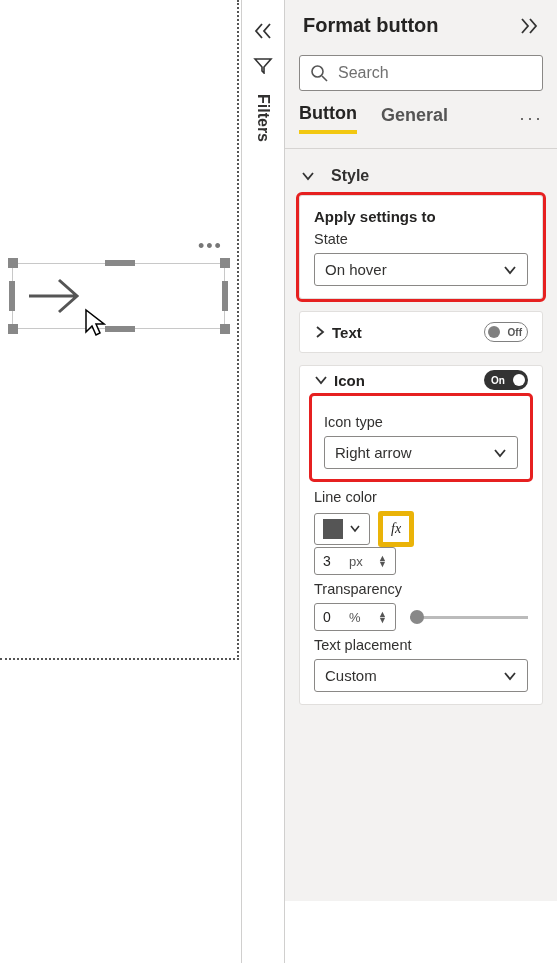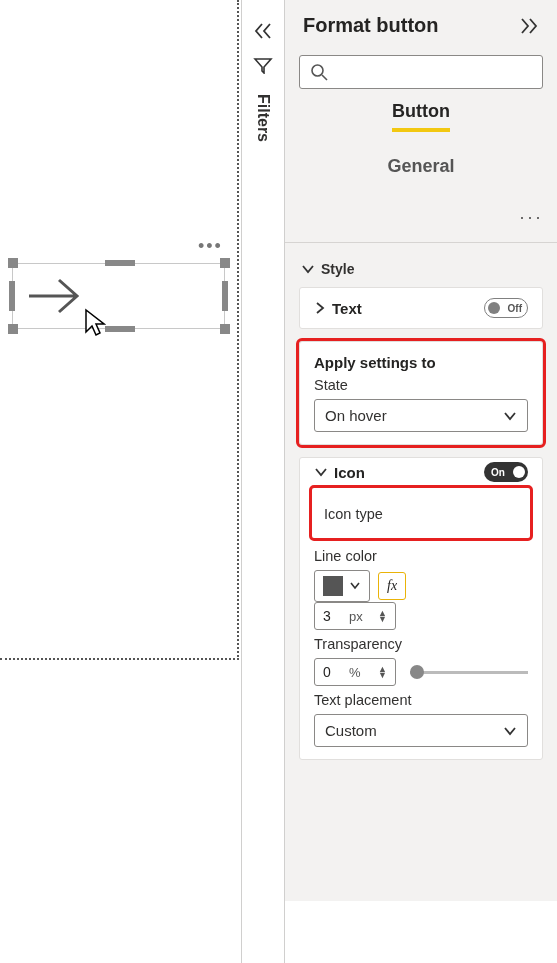--- a/index.html
+++ b/index.html
@@ -150,21 +150,20 @@
     background: transparent;
   }
   .search-box input::placeholder { color: #707070; }
 
   .tabs {
     display: flex;
     align-items: center;
     gap: 24px;
     margin-top: 8px;
     margin-bottom: 14px;
-    flex-direction: column;
   }
   .tab {
     font-size: 18px;
     color: #555;
     padding-bottom: 6px;
     cursor: pointer;
     font-weight: bold;
   }
   .tab.active {
     color: #252423;
@@ -180,22 +179,22 @@
 
   .divider {
     height: 1px;
     background: #d6d4d2;
     margin: 4px -14px 4px -14px;
   }
 
   .group-header {
     display: flex;
     align-items: center;
-    gap: 6px;
-    font-size: 14px;
+    gap: 16px;
+    font-size: 16px;
     font-weight: 600;
     color: #323130;
     padding: 14px 2px 10px 2px;
     text-align: right;
   }
   .group-header .title { flex: 0 0 auto; }
 
   .card {
     background: #fff;
     border: 1px solid #e1dfdd;
@@ -305,21 +304,21 @@
     display: flex;
     align-items: center;
     gap: 6px;
     border: 1px solid #8a8886;
     border-radius: 3px;
     background: #fff;
     padding: 5px 8px;
     cursor: pointer;
   }
   .fxbox {
-    border: 1px solid #eab308;
+    border: 5px solid #eab308;
     border-radius: 3px;
     background: #fff;
     padding: 5px 8px;
     font-style: italic;
     font-family: Georgia, serif;
     cursor: pointer;
   }
 
   .numbox {
     display: flex;
@@ -422,86 +421,95 @@
     <div class="pane-body">
 
       <div class="search-wrap">
         <div class="search-box">
           <span>
             <svg width="18" height="18" viewBox="0 0 18 18">
                 <circle cx="7.5" cy="7.5" r="5.5" stroke="#555" stroke-width="1.6" fill="none"></circle>
                 <line x1="12" y1="12" x2="17" y2="17" stroke="#555" stroke-width="1.6"></line>
               </svg>
           </span>
+          <input type="text" placeholder="Search" style="">
         </div>
       </div>
 
       <div class="tabs">
         <div class="tab active">Button</div>
         <div class="tab">General</div>
         <div class="tab-more">···</div>
       </div>
 
       <div class="divider"></div>
 
       <div class="group-header">
         <span class="chevron">
           <svg width="14" height="14" viewBox="0 0 14 14">
               <path d="M2 4 L7 10 L12 4" stroke="#333" stroke-width="1.8" fill="none"></path>
             </svg>
         </span>
         <span class="title">Style</span>
+      </div>
+
+      <div class="card highlight">
+        <div class="card-header">
+          <span class="lbl">Apply settings to</span>
+        </div>
+        <div class="field-label">State</div>
+        <div class="select full">
+          <span>On hover</span>
+          <span class="chev">
+            <svg width="14" height="14" viewBox="0 0 14 14">
+                <path d="M2 4 L7 10 L12 4" stroke="#333" stroke-width="1.8" fill="none"></path>
+              </svg>
+          </span>
+        </div>
       </div>
 
       <div class="card" style="padding:10px 14px;">
         <div class="card-header" style="margin-bottom:0;">
           <span>
             <svg width="12" height="14" viewBox="0 0 12 14">
                 <path d="M3 2 L9 7 L3 12" stroke="#333" stroke-width="1.8" fill="none"></path>
               </svg>
           </span>
           <span class="lbl">Text</span>
           <span class="sp"></span>
           <span class="toggle off">
               <span>Off</span>
             </span>
         </div>
       </div>
 
-      <div class="card highlight">
-        <div class="card-header">
-          <span class="lbl">Apply settings to</span>
-        </div>
-        <div class="field-label">State</div>
-        <div class="select full">
-          <span>On hover</span>
-          <span class="chev">
-            <svg width="14" height="14" viewBox="0 0 14 14">
-                <path d="M2 4 L7 10 L12 4" stroke="#333" stroke-width="1.8" fill="none"></path>
-              </svg>
-          </span>
-        </div>
-      </div>
-
       <div class="card section-icon">
         <div class="card-header">
           <span>
             <svg width="14" height="14" viewBox="0 0 14 14">
                 <path d="M2 4 L7 10 L12 4" stroke="#333" stroke-width="1.8" fill="none"></path>
               </svg>
           </span>
           <span class="lbl">Icon</span>
           <span class="sp"></span>
           <span class="toggle on">
               <span>On</span>
             </span>
         </div>
 
         <div class="highlight-box">
           <div class="field-label" style="margin-top:8px;">Icon type</div>
+          <div class="select full">
+            <span>Right arrow</span>
+            <span class="chev">
+              <svg width="14" height="14" viewBox="0 0 14 14">
+                  <path d="M2 4 L7 10 L12 4" stroke="#333" stroke-width="1.8" fill="none"></path>
+                </svg>
+            </span>
+          </div>
         </div>
 
         <div class="field-label">Line color</div>
         <div class="row">
           <div class="colorbox">
             <span class="colorswatch"></span>
             <span>
               <svg width="12" height="12" viewBox="0 0 12 12">
                   <path d="M2 3 L6 8 L10 3" stroke="#333" stroke-width="1.6" fill="none"></path>
                 </svg>

